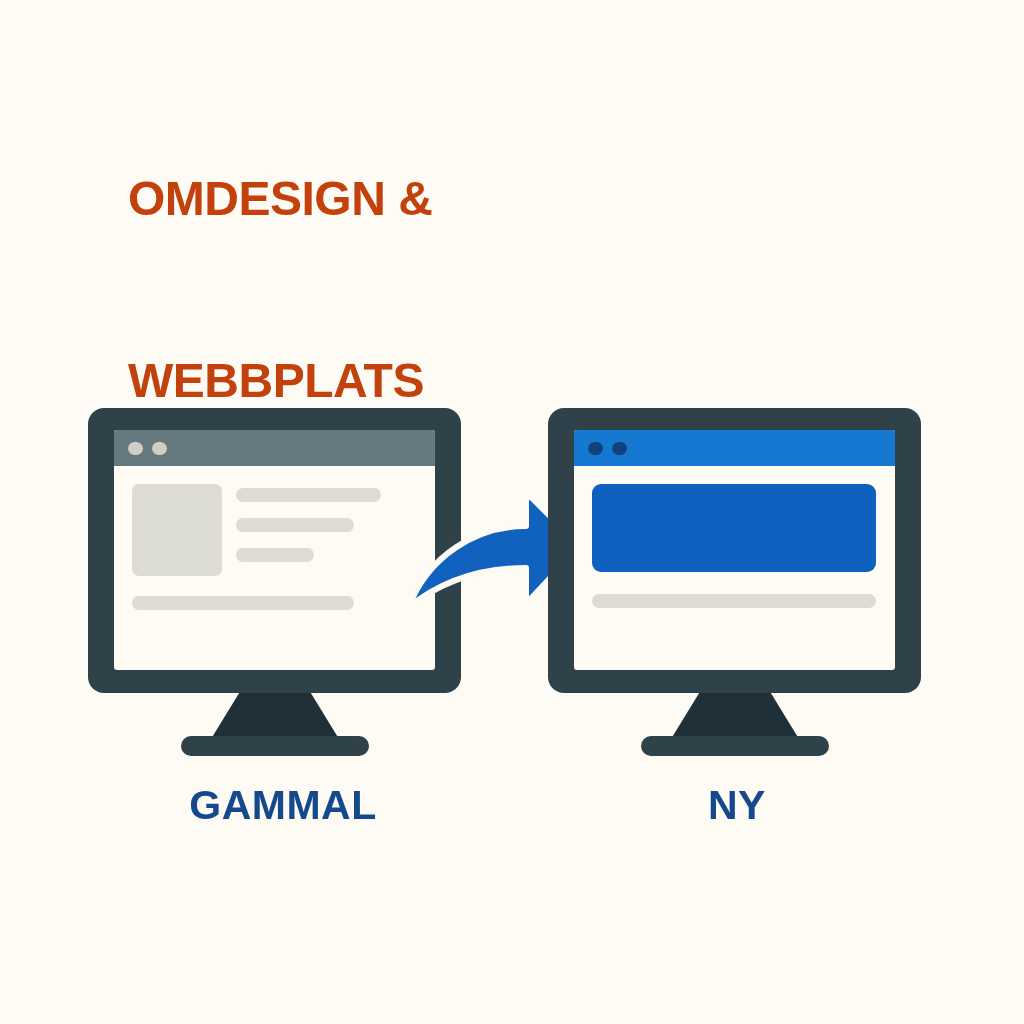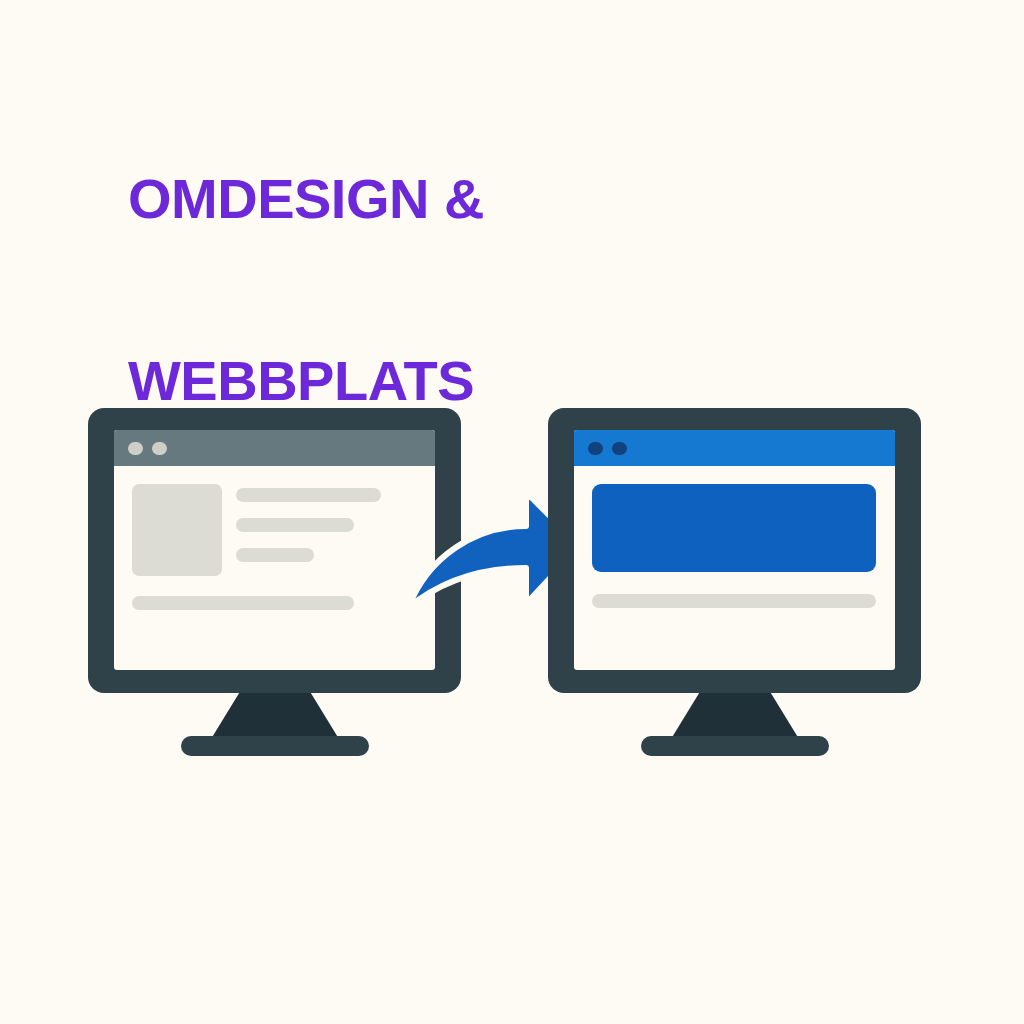--- a/index.html
+++ b/index.html
@@ -19,25 +19,25 @@
     height: 1024px;
     background: #fdfbf4;
   }
 
   
   #headline {
     position: absolute;
     left: 128px;
     top: 62px;
     width: 790px;
-    font-size: 56px;
+    font-size: 48px;
     line-height: 91px;
     font-weight: 700;
     letter-spacing: -0.5px;
-    color: #6d28d9;
+    color: #c2410c;
     text-transform: uppercase;
     white-space: pre-line;
   }
   .hl-line { display: block; }
 
   
   .monitor {
     position: absolute;
     width: 373px;
     height: 350px;
@@ -217,14 +217,16 @@
         <div class="page">
           <div class="hero"></div>
           <div class="ln-new"></div>
         </div>
       </div>
     </div>
     <div class="stand-neck"></div>
     <div class="stand-base"></div>
   </div>
 
+  <div class="caption" id="caption-old">GAMMAL</div>
+  <div class="caption" id="caption-new">NY</div>
 
 </div>
 
 </body></html>

